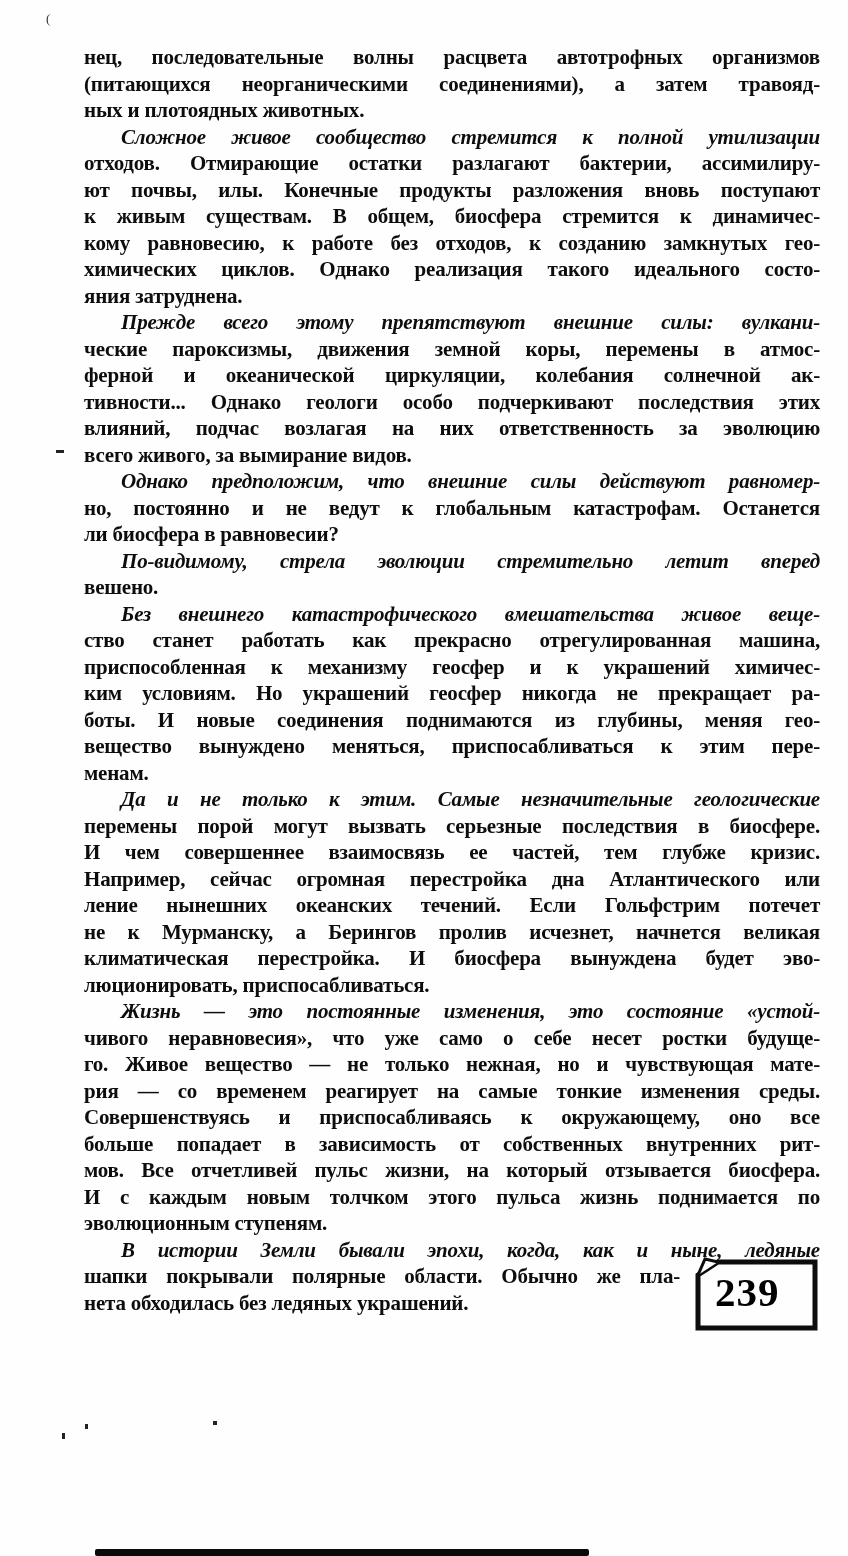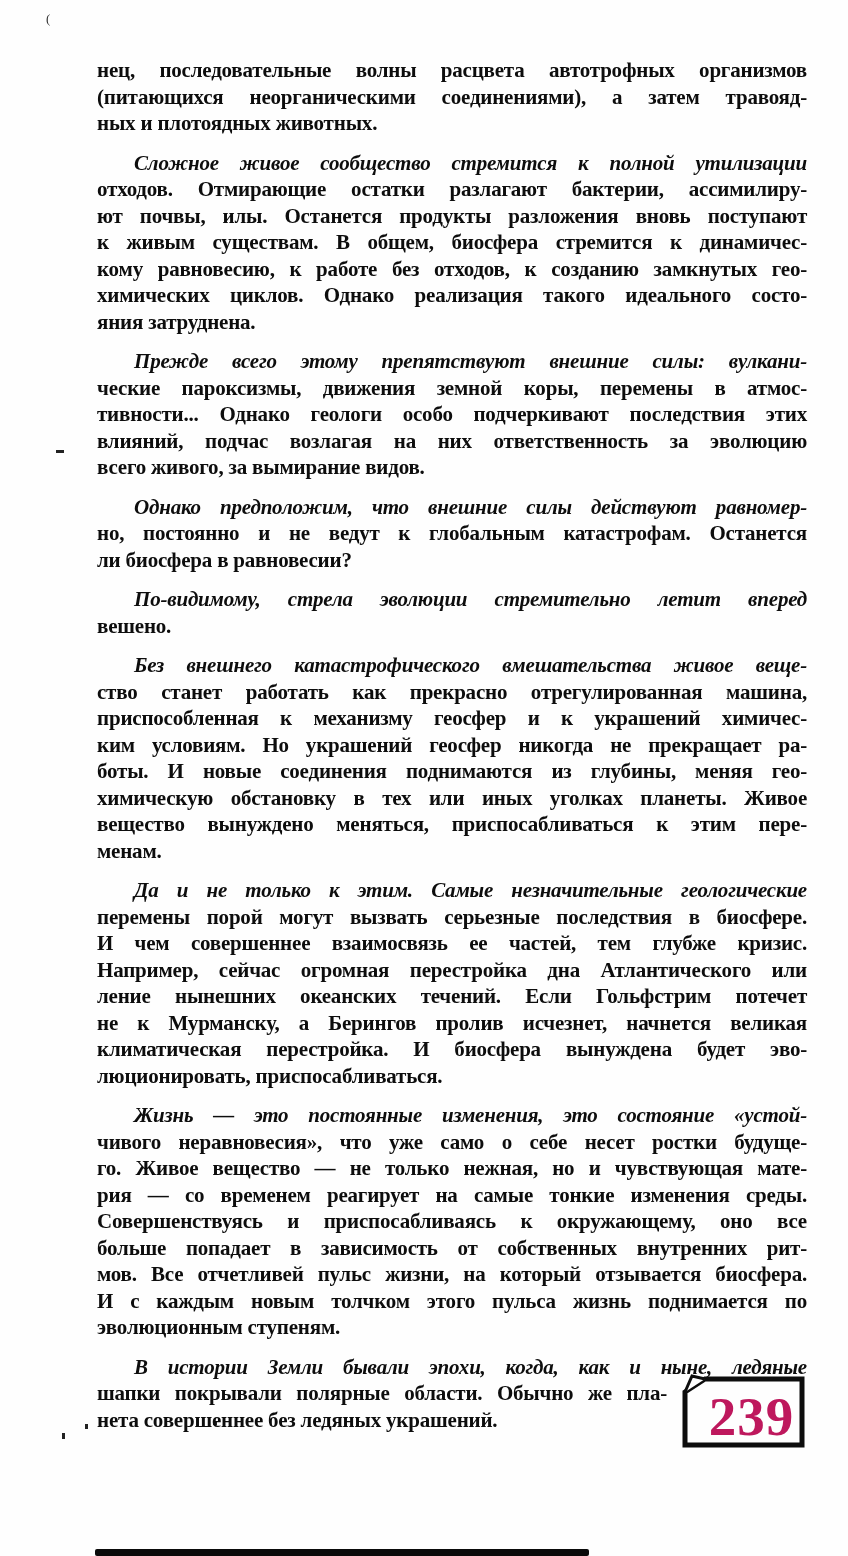--- a/index.html
+++ b/index.html
@@ -17,21 +17,21 @@
   }
   .text-block {
     position: absolute;
     left: 84px; top: 44px;
     width: 736px;
     font-size: 21px;
     font-weight: 700;
     line-height: 26.5px;
     letter-spacing: -0.2px;
   }
-  .para { margin: 13px; }
+  .para { margin: 0; }
   .line {
     text-align: justify;
     text-align-last: justify;
     white-space: normal;
   }
   .line.para-end {
     text-align: center;
     text-align-last: left;
   }
   .para.indent .line:first-child { text-indent: 37px; font-style: italic; }
@@ -41,26 +41,25 @@
     float: right;
     position: relative;
     width: 127px; height: 76px;
     margin: -6px 0 6px 13px;
     shape-outside: margin-box;
   }
   .pagebox svg { position: absolute; left: 0; top: 0; }
   .pagebox .num {
     position: absolute;
     left: 22px; right: 6px; top: 15px;
-    text-align: center;
-    font-size: 55px;
+    font-size: 41px;
     font-weight: 700;
     letter-spacing: 1px;
     line-height: 1;
-    color: #be185d;
+    color: #000000;
   }
   .speck { position: absolute; background: #222; }
   .speck.glyph {
     background: none; color: #333;
     font-size: 13px; line-height: 1;
   }
   .edge-bar {
     position: absolute;
     left: 95px; top: 1549px;
     width: 494px; height: 7px;
@@ -81,49 +80,49 @@
 
   <div class="text-block">
       <div class="para">
         <div class="line">нец, последовательные волны расцвета автотрофных организмов</div>
         <div class="line">(питающихся неорганическими соединениями), а затем травояд-</div>
         <div class="line para-end">ных и плотоядных животных.</div>
       </div>
       <div class="para indent">
         <div class="line">Сложное живое сообщество стремится к полной утилизации</div>
         <div class="line">отходов. Отмирающие остатки разлагают бактерии, ассимилиру-</div>
-        <div class="line">ют почвы, илы. Останется продукты разложения вновь поступают</div>
+        <div class="line">ют почвы, илы. Конечные продукты разложения вновь поступают</div>
         <div class="line">к живым существам. В общем, биосфера стремится к динамичес-</div>
         <div class="line">кому равновесию, к работе без отходов, к созданию замкнутых гео-</div>
         <div class="line">химических циклов. Однако реализация такого идеального состо-</div>
         <div class="line para-end">яния затруднена.</div>
       </div>
       <div class="para indent">
         <div class="line">Прежде всего этому препятствуют внешние силы: вулкани-</div>
         <div class="line">ческие пароксизмы, движения земной коры, перемены в атмос-</div>
+        <div class="line">ферной и океанической циркуляции, колебания солнечной ак-</div>
         <div class="line">тивности... Однако геологи особо подчеркивают последствия этих</div>
         <div class="line">влияний, подчас возлагая на них ответственность за эволюцию</div>
         <div class="line para-end">всего живого, за вымирание видов.</div>
       </div>
       <div class="para indent">
         <div class="line">Однако предположим, что внешние силы действуют равномер-</div>
         <div class="line">но, постоянно и не ведут к глобальным катастрофам. Останется</div>
         <div class="line para-end">ли биосфера в равновесии?</div>
       </div>
       <div class="para indent">
         <div class="line">По-видимому, стрела эволюции стремительно летит вперед</div>
         <div class="line para-end">вешено.</div>
       </div>
       <div class="para indent">
         <div class="line">Без внешнего катастрофического вмешательства живое веще-</div>
         <div class="line">ство станет работать как прекрасно отрегулированная машина,</div>
         <div class="line">приспособленная к механизму геосфер и к украшений химичес-</div>
         <div class="line">ким условиям. Но украшений геосфер никогда не прекращает ра-</div>
         <div class="line">боты. И новые соединения поднимаются из глубины, меняя гео-</div>
-        <div class="line">химическую обстановку в тех или иных уголках планеты. Живое</div>
         <div class="line">вещество вынуждено меняться, приспосабливаться к этим пере-</div>
         <div class="line para-end">менам.</div>
       </div>
       <div class="para indent">
         <div class="line">Да и не только к этим. Самые незначительные геологические</div>
         <div class="line">перемены порой могут вызвать серьезные последствия в биосфере.</div>
         <div class="line">И чем совершеннее взаимосвязь ее частей, тем глубже кризис.</div>
         <div class="line">Например, сейчас огромная перестройка дна Атлантического или</div>
         <div class="line">ление нынешних океанских течений. Если Гольфстрим потечет</div>
         <div class="line">не к Мурманску, а Берингов пролив исчезнет, начнется великая</div>
@@ -144,18 +143,18 @@
       <div class="para indent">
         <div class="line">В истории Земли бывали эпохи, когда, как и ныне, ледяные</div>
         <div class="pagebox">
           <svg width="127" height="76" viewBox="0 0 127 76">
             <path d="M25 5 H122 V71 H5 V18 Z" fill="#fefefe" stroke="#0d0d0d" stroke-width="5" stroke-linejoin="miter"></path>
             <path d="M25 5 L12 2 L5 18" fill="#fefefe" stroke="#0d0d0d" stroke-width="3" stroke-linejoin="miter"></path>
           </svg>
           <div class="num">239</div>
         </div>
         <div class="line">шапки покрывали полярные области. Обычно же пла-</div>
-        <div class="line para-end">нета совершеннее без ледяных украшений.</div>
+        <div class="line para-end">нета обходилась без ледяных украшений.</div>
       </div>
     </div>
 
   <div class="edge-bar"></div>
 </div>
 
 </body></html>

